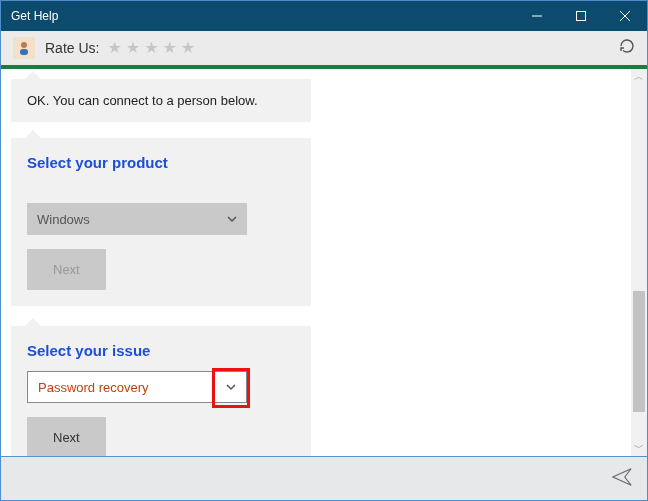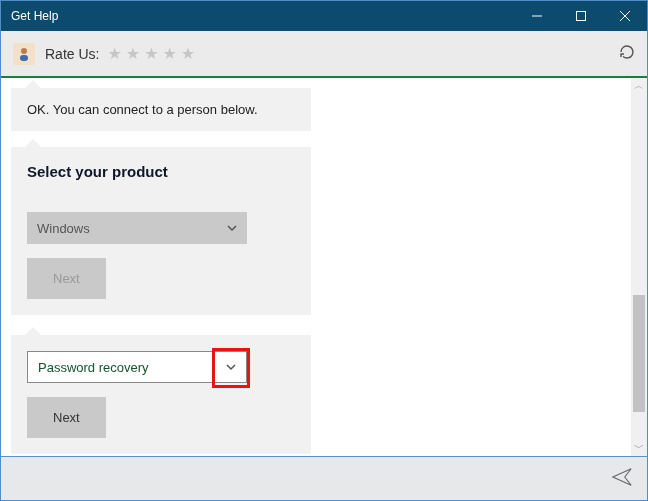--- a/index.html
+++ b/index.html
@@ -1,41 +1,41 @@
 <!DOCTYPE html>
 <html><head>
 <meta charset="utf-8">
 <style>
   * { box-sizing: border-box; margin: 0; padding: 0; font-family: "Segoe UI", Arial, sans-serif; }
   body { width: 648px; height: 501px; background: #fff; overflow: hidden; display: flex; flex-direction: column; border: 1px solid #4f8dcb; }
   .titlebar { height: 30px; background: #0c4a6e; color: #fff; display: flex; align-items: center; font-size: 12px; padding-left: 10px; }
   .titlebar .spacer { flex: 1; }
   .winbtn { width: 44px; height: 30px; display: flex; align-items: center; justify-content: center; color: #fff; }
   .winbtn svg { width: 10px; height: 10px; stroke: #fff; stroke-width: 1; fill: none; }
-  .toolbar { height: 47px; background: #ebebec; display: flex; align-items: center; padding: 0 12px; border-bottom: 2px solid #15803d; }
+  .toolbar { height: 38px; background: #ebebec; display: flex; align-items: center; padding: 0 12px; border-bottom: 4px solid #15803d; }
   .avatar { width: 22px; height: 22px; border-radius: 2px; background: #f3e0c9; display:flex; align-items:center; justify-content:center; margin-right: 10px; }
   .rate-label { font-size: 14px; color: #333; margin-right: 8px; }
   .stars { display: flex; gap: 4px; }
   .star { color: #c6c6c6; font-size: 16px; line-height:1; }
   .refresh { margin-left: auto; }
   .refresh svg { width: 16px; height: 16px; stroke: #555; fill: none; stroke-width: 1.4; }
   .content-wrap { flex: 1; display: flex; overflow: hidden; position: relative; }
   .content { flex: 1; padding: 10px 10px 10px 10px; overflow-y: auto; }
   .scrolltrack { width: 16px; background: #f0f0f0; display: flex; flex-direction: column; align-items: center; }
   .scrolltrack .arrow { height: 16px; width:16px; display:flex; align-items:center; justify-content:center; color:#888; font-size:10px; }
   .scrolltrack .track { flex:1; width:16px; position:relative; }
   .scrolltrack .thumb { position:absolute; left:2px; right:2px; top:58%; height:34%; background:#c2c2c2; }
   .bubble { background: #f1f1f1; padding: 14px 16px; font-size: 13px; color: #222; margin-bottom: 16px; width: 300px; position: relative; }
   .bubble::before { content:""; position:absolute; top:-8px; left:14px; border-left:8px solid transparent; border-right:8px solid transparent; border-bottom:8px solid #f1f1f1; }
   .panel { background: #f1f1f1; padding: 16px; width: 300px; margin-bottom: 20px; position: relative; }
   .panel::before { content:""; position:absolute; top:-8px; left:14px; border-left:8px solid transparent; border-right:8px solid transparent; border-bottom:8px solid #f1f1f1; }
-  .panel h3 { font-size: 15px; font-weight: 600; color: #0f172a; margin-bottom: 12px; }
+  .panel h3 { font-size: 15px; font-weight: 600; color: #1d4ed8; margin-bottom: 12px; }
   .select { display:flex; align-items:center; height: 32px; width: 220px; padding: 0 0 0 10px; font-size: 13px; position: relative; margin-bottom: 14px; }
   .select.disabled { background:#c9c9c9; color:#555;margin-top:32px; }
-  .select.enabled { background:#fff; border:1px solid #888; color:#14532d; }
+  .select.enabled { background:#fff; border:1px solid #888; color:#c2410c; }
   .select .val { flex:1; }
   .chev { width:30px; height:100%; display:flex; align-items:center; justify-content:center; }
   .chev svg { width:12px; height:12px; stroke:#555; stroke-width:1.5; fill:none; }
   .highlight-box { position:absolute; right:-4px; top:-4px; width:38px; height:40px; border:3px solid #e11; pointer-events:none; }
   .btn { height: 41px; padding: 0 26px; font-size: 13px; display:inline-flex; align-items:center; justify-content:center; background:#c9c9c9; color:#333; border:none; }
   .btn.disabled { color:#999; }
   .inputbar { height: 44px; background:#e7e8ea; border-top:1px solid #5294cf; display:flex; align-items:center; padding:0 14px; }
   .inputbar .send { margin-left:auto; }
   .inputbar .send svg { width:22px; height:22px; stroke:#666; fill:none; stroke-width:1.2; }
 </style>
@@ -100,20 +100,21 @@
         <span class="chev">
             <svg viewBox="0 0 12 12">
               <polyline points="2,4 6,8 10,4"></polyline>
             </svg>
           </span>
       </div>
       <button class="btn disabled">Next</button>
     </div>
 
     <div class="panel">
+      <h3>Select your issue</h3>
       <div class="select enabled" style="position:relative;">
         <span class="val">Password recovery</span>
         <span class="chev">
             <svg viewBox="0 0 12 12">
               <polyline points="2,4 6,8 10,4"></polyline>
             </svg>
           </span>
         <div class="highlight-box"></div>
       </div>
       <button class="btn">Next</button>

